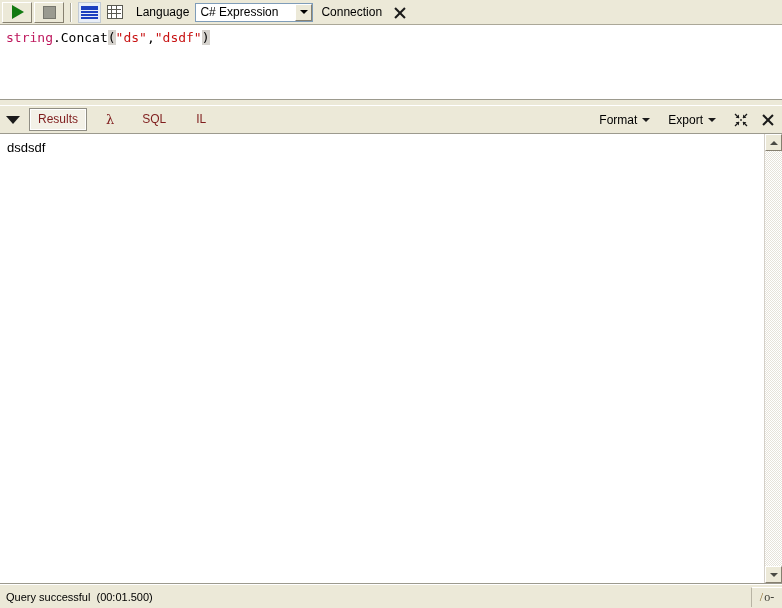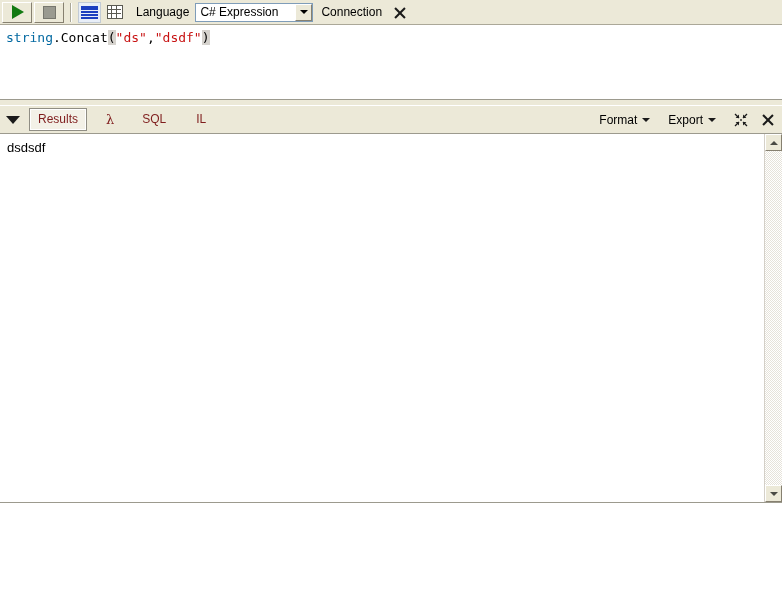--- a/index.html
+++ b/index.html
@@ -11,21 +11,21 @@
     width: 782px;
     height: 608px;
     overflow: hidden;
     font-family: "Liberation Sans", sans-serif;
     font-size: 12px;
     color: #000000;
     -webkit-font-smoothing: antialiased;
   }
   .app {
     width: 782px;
-    height: 503px;
+    height: 608px;
     position: relative;
     background: #ece9d8;
     display: flex;
     flex-direction: column;
   }
 
   
   .toolbar {
     height: 25px;
     background: #ece9d8;
@@ -178,21 +178,21 @@
   .editor {
     flex: 0 0 74px;
     background: #ffffff;
     padding: 5px 0 0 6px;
     box-sizing: border-box;
     font-family: "DejaVu Sans Mono", monospace;
     font-size: 13px;
     line-height: 16px;
     position: relative;
   }
-  .code .kw     { color: #0369a1; }
+  .code .kw     { color: #be185d; }
   .code .plain  { color: #000000; }
   .code .str    { color: #c81414; }
   .code .br     { color: #000000; background: #d6d3ce; }
 
   
   .splitter {
     flex: 0 0 5px;
     background: #ece9d8;
     border-top: 1px solid #9c9a8e;
     border-bottom: 1px solid #ffffff;
@@ -469,14 +469,21 @@
       <div class="sb-btn">
         <span class="sb-up"></span>
       </div>
       <div class="sb-track"></div>
       <div class="sb-btn">
         <span class="sb-down"></span>
       </div>
     </div>
   </div>
 
+  <div class="statusbar">
+    <span class="status-text">Query successful  (00:01.500)</span>
+    <span class="grip">
+      <span class="slash">/</span>
+        <span>o-</span>
+    </span>
+  </div>
 
 </div>
 
 </body></html>

